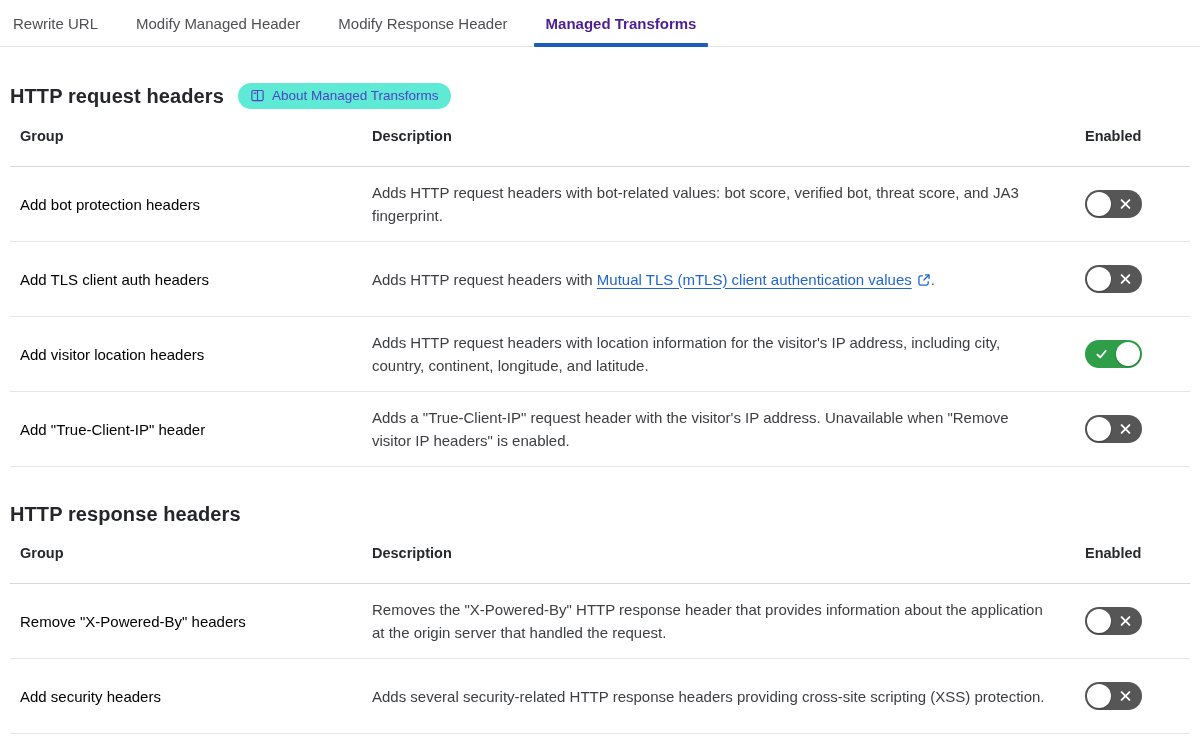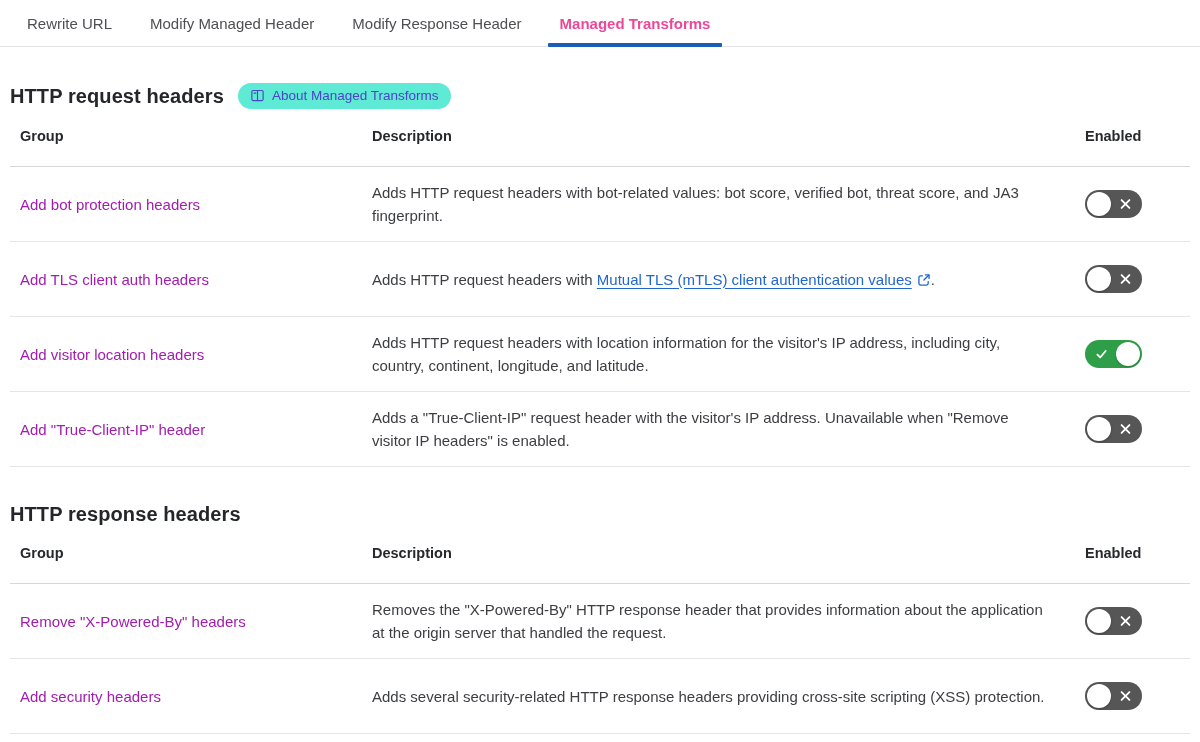--- a/index.html
+++ b/index.html
@@ -9,33 +9,33 @@
     background: #ffffff;
     font-family: "Liberation Sans", sans-serif;
     color: #3c3e42;
     overflow: hidden;
   }
 
   
   .tabbar {
     display: flex;
     align-items: flex-end;
-    padding: 0 15px;
+    padding: 0 1px;
     border-bottom: 1px solid #e3e3e5;
   }
   .tab {
     position: relative;
     padding: 15px 12px 14px;
     margin-right: 14px;
     font-size: 15px;
     color: #4e4f52;
     cursor: pointer;
     white-space: nowrap;
   }
-  .tab.active { color: #ec4899; font-weight: 600; }
+  .tab.active { color: #4c1d95; font-weight: 600; }
   .tab.active::after {
     content: "";
     position: absolute;
     left: 0; right: 0; bottom: -1px;
     height: 4px;
     background: var(--accent-blue, #1a5cb8);
     border-radius: 1px;
   }
 
   
@@ -85,21 +85,21 @@
   }
   .mt-table th:first-child { padding-left: 10px; }
   .mt-table th.th-enabled { padding-left: 10px; }
   .mt-table td {
     border-bottom: 1px solid #e5e6e8;
     vertical-align: middle;
     padding: 10px 0;
     height: 75px;
     line-height: 23px;
   }
-  .mt-table td.cell-group { padding-left: 10px; padding-right: 16px; color: #a21caf; }
+  .mt-table td.cell-group { padding-left: 10px; padding-right: 16px; color: #000000; }
   .mt-table td.cell-desc  { padding-right: 28px; color: #3c3e42; }
   .mt-table td.cell-enabled { padding-left: 10px; }
 
   .cell-desc a {
     color: var(--link-blue, #2166cf);
     text-decoration: underline;
     text-underline-offset: 3px;
     cursor: pointer;
   }
   .cell-desc a .ext { margin-left: 5px; vertical-align: -2px; }

